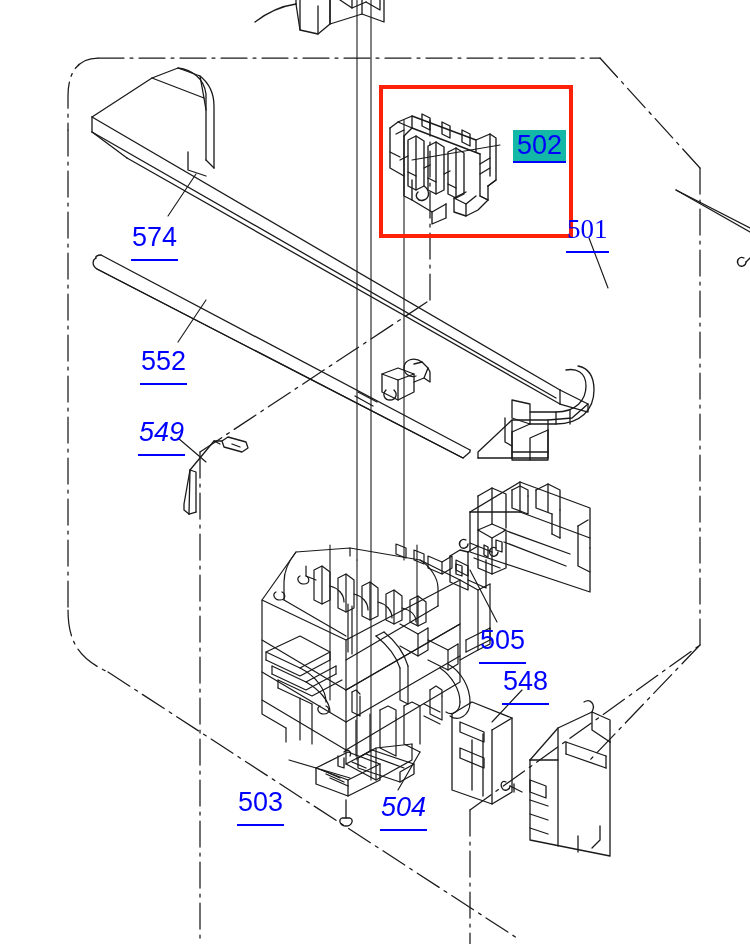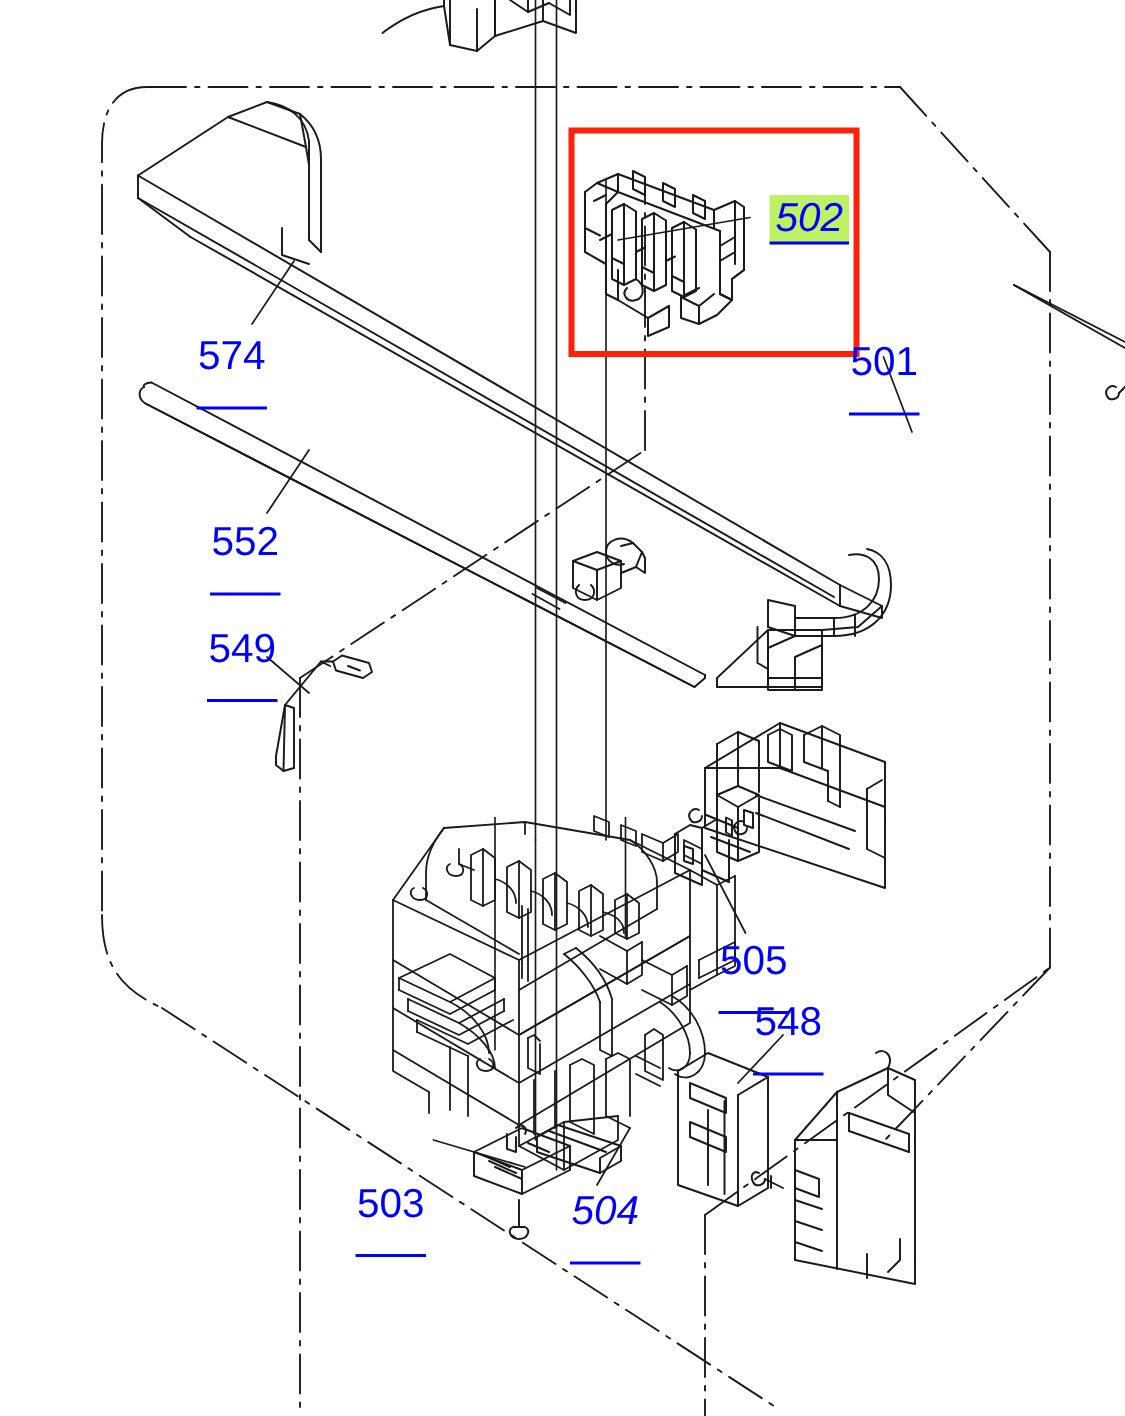--- a/index.html
+++ b/index.html
@@ -2,22 +2,22 @@
 <html><head>
 <meta charset="utf-8">
 <style>
   html,body{margin:0;padding:0;background:#ffffff;}
   body{width:750px;height:944px;position:relative;overflow:hidden;
        font-family:"Liberation Sans",sans-serif;}
   #stage{position:absolute;left:0;top:0;width:750px;height:944px;}
   svg.layer{position:absolute;left:0;top:0;width:750px;height:944px;}
   .callout{position:absolute;color:#0000ff;font-size:27px;line-height:1;
            letter-spacing:0px;white-space:nowrap;font-family:"Liberation Sans",sans-serif;}
-  .callout .txt{border-bottom:2px solid #0000ff;padding:0 1px 20px 1px;display:inline-block;}
-  .callout.hl .txt{background:#bef264;border-bottom:2px solid #0000ff;padding:2px 4px 2px 4px;font-style:italic;}
+  .callout .txt{border-bottom:2px solid #0000ff;padding:0 1px 8px 1px;display:inline-block;}
+  .callout.hl .txt{background:#14b8a6;border-bottom:2px solid #0000ff;padding:2px 4px 2px 4px;}
   #sel-rect{position:absolute;border:4px solid #ff2008;box-sizing:border-box;
             background:transparent;pointer-events:none;}
 </style>
 </head>
 <body>
 
 <div id="stage">
 
   <svg class="layer" viewBox="0 0 750 944">
     <g fill="none" stroke="#1a1a1a" stroke-width="1.3" stroke-linecap="round" stroke-linejoin="round">
@@ -375,27 +375,27 @@
   </svg>
 
   <div id="sel-rect" style="left: 379px; top: 85px; width: 194px; height: 153px; border-color: rgb(255, 32, 8);"></div>
 
   <div class="callout" style="left:131px;top:224px;">
     <span class="txt">574</span>
   </div>
   <div class="callout" style="left:140px;top:348px;">
     <span class="txt">552</span>
   </div>
-  <div class="callout" style="left:138px;top:419px;">
+  <div class="callout" style="left:138px;top:419px;font-style:italic;">
     <span class="txt">549</span>
   </div>
   <div class="callout hl" style="left:513px;top:130px;">
     <span class="txt">502</span>
   </div>
-  <div class="callout" style="left:566px;top:228px;">
+  <div class="callout" style="left:566px;top:216px;font-family:Liberation Serif, serif;">
     <span class="txt">501</span>
   </div>
   <div class="callout" style="left:479px;top:627px;">
     <span class="txt">505</span>
   </div>
   <div class="callout" style="left:502px;top:668px;">
     <span class="txt">548</span>
   </div>
   <div class="callout" style="left:237px;top:746px;margin-top:43px;">
     <span class="txt">503</span>

